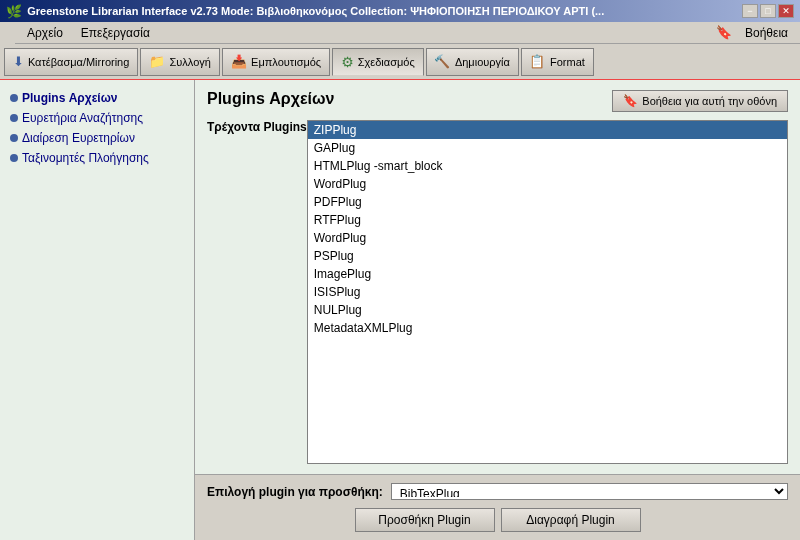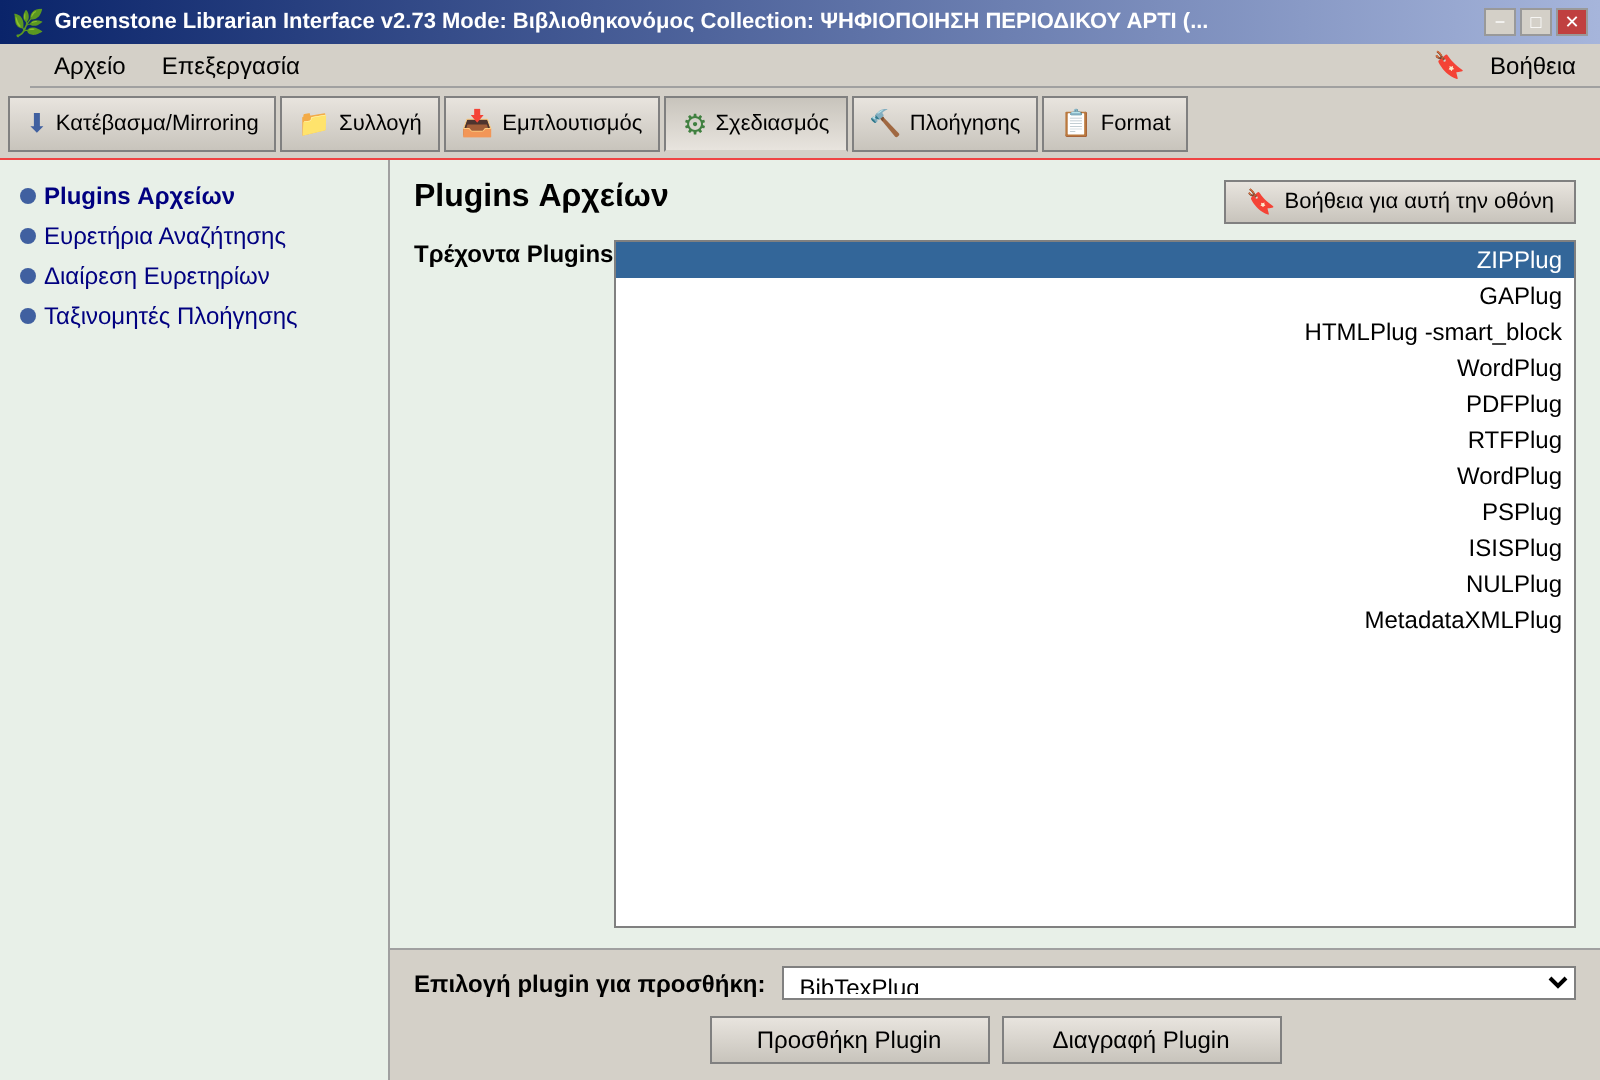--- a/index.html
+++ b/index.html
@@ -180,21 +180,20 @@
       font-size: 12px;
       margin-bottom: 4px;
     }
 
     #plugins-list {
       flex: 1;
       border: 1px solid #808080;
       background: white;
       overflow-y: auto;
       min-height: 200px;
-      text-align: right;
     }
 
     .plugin-item {
       padding: 2px 6px;
       cursor: pointer;
       font-size: 12px;
     }
     .plugin-item.selected {
       background: #336699;
       color: white;
@@ -285,21 +284,21 @@
   <div class="toolbar-btn">
     <span style="font-size:13px;">📥</span>
     <span>Εμπλουτισμός</span>
   </div>
   <div class="toolbar-btn active">
     <span style="font-size:14px;color:#408040;">⚙</span>
     <span>Σχεδιασμός</span>
   </div>
   <div class="toolbar-btn">
     <span style="font-size:13px;">🔨</span>
-    <span>Πλοήγησης</span>
+    <span>Δημιουργία</span>
   </div>
   <div class="toolbar-btn">
     <span style="font-size:13px;">📋</span>
     <span>Format</span>
   </div>
 </div>
 
 <div id="main">
 
   <div id="sidebar">
@@ -336,20 +335,21 @@
         <div id="plugins-list">
 
         <div class="plugin-item selected">ZIPPlug</div>
             <div class="plugin-item">GAPlug</div>
             <div class="plugin-item">HTMLPlug -smart_block</div>
             <div class="plugin-item">WordPlug</div>
             <div class="plugin-item">PDFPlug</div>
             <div class="plugin-item">RTFPlug</div>
             <div class="plugin-item">WordPlug</div>
             <div class="plugin-item">PSPlug</div>
+            <div class="plugin-item">ImagePlug</div>
             <div class="plugin-item">ISISPlug</div>
             <div class="plugin-item">NULPlug</div>
             <div class="plugin-item">MetadataXMLPlug</div>
           </div>
       </div>
     </div>
 
     <div id="bottom-area">
       <div id="add-plugin-row">
         <span id="add-plugin-label">Επιλογή plugin για προσθήκη:</span>

